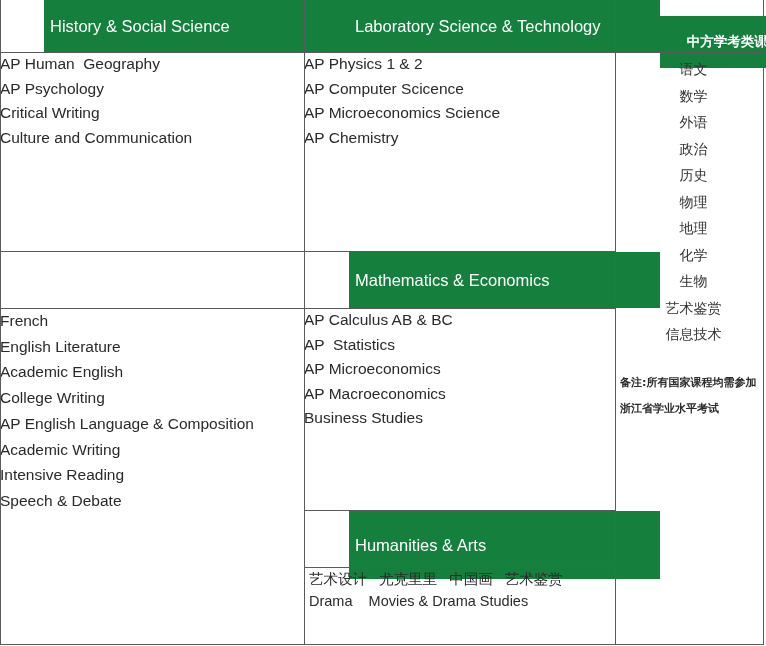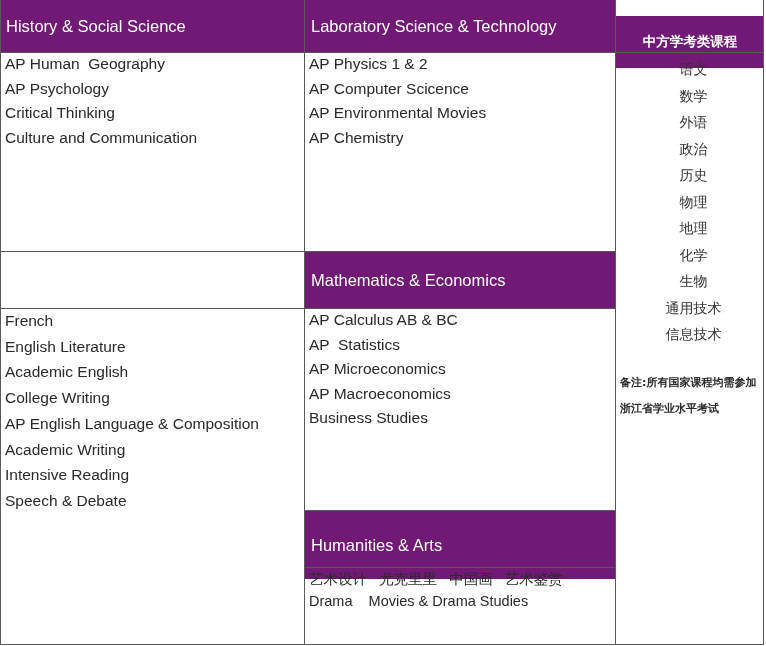--- a/index.html
+++ b/index.html
@@ -1,27 +1,27 @@
 <!DOCTYPE html>
 <html><head>
   <meta charset="utf-8">
   <style>
     html, body { margin: 0; padding: 0; background: #ffffff; }
     body { width: 766px; height: 646px; position: relative; overflow: hidden;
            font-family: "Liberation Sans", "DejaVu Sans", sans-serif; color: #2a2a2a; }
     .grid { position: absolute; left: 0; top: 0; width: 764px; height: 645px; }
     .cell { position: absolute; box-sizing: border-box; }
-    .hdr { background: #701a75; color: #ffffff; font-size: 16.5px; display: flex; align-items: center;
-           padding-left: 6px; box-sizing: border-box; }
+    .hdr { background: #15803d; color: #ffffff; font-size: 16.5px; display: flex; align-items: center;
+           padding-left: 6px; box-sizing: border-box; margin-left: 44px; }
     .hdr.center { justify-content: center; padding-left: 0; font-weight: bold; font-size: 13.5px;
                   font-family: "DejaVu Sans", sans-serif; }
     .vline { position: absolute; width: 1px; background: #5a5a5a; }
     .hline { position: absolute; height: 1px; background: #5a5a5a; }
     .list { list-style: none; margin: 0; padding: 0; position: absolute; }
-    .list li { font-size: 15.5px; line-height: 24.5px; padding-left: 5px; white-space: pre; }
+    .list li { font-size: 15.5px; line-height: 24.5px; white-space: pre; }
     .list.la li { line-height: 25.7px; }
     .cn-list { list-style: none; margin: 4px; padding: 0; position: absolute; left: 616px; width: 147px; top: 52px; }
     .cn-list li { text-align: center; font-size: 14px; line-height: 26.5px; font-family: "DejaVu Sans", sans-serif; color: #333; }
     .note { position: absolute; left: 620px; top: 370px; width: 142px; font-size: 11px; line-height: 26px;
             font-weight: bold; font-family: "DejaVu Sans", sans-serif; color: #2a2a2a; }
     .ha-lines { position: absolute; left: 309px; top: 568px; font-size: 14.5px; line-height: 22px; }
     .ha-lines div { white-space: pre; }
   </style>
 </head>
 <body>
@@ -41,28 +41,28 @@
   <div class="cell hdr" style="left:305px;top:252px;width:311px;height:56px;">
     <span>Mathematics &amp; Economics</span>
   </div>
   <div class="cell hdr" style="left:305px;top:511px;width:311px;height:68px;">
     <span>Humanities &amp; Arts</span>
   </div>
 
   <ul class="list" style="left:0;top:52px;width:305px;">
     <li>AP Human  Geography</li>
     <li>AP Psychology</li>
-    <li>Critical Thinking</li>
+    <li>Critical Writing</li>
     <li>Culture and Communication</li>
   </ul>
 
   <ul class="list" style="left:304px;top:52px;width:311px;">
     <li>AP Physics 1 &amp; 2</li>
     <li>AP Computer Scicence</li>
-    <li>AP Environmental Movies</li>
+    <li>AP Microeconomics Science</li>
     <li>AP Chemistry</li>
   </ul>
 
   <ul class="list la" style="left:0;top:308px;width:305px;">
     <li>French</li>
     <li>English Literature</li>
     <li>Academic English</li>
     <li>College Writing</li>
     <li>AP English Language &amp; Composition</li>
     <li>Academic Writing</li>
@@ -86,21 +86,21 @@
   <ul class="cn-list">
     <li>语文</li>
     <li>数学</li>
     <li>外语</li>
     <li>政治</li>
     <li>历史</li>
     <li>物理</li>
     <li>地理</li>
     <li>化学</li>
     <li>生物</li>
-    <li>通用技术</li>
+    <li>艺术鉴赏</li>
     <li>信息技术</li>
   </ul>
 
   <div class="note">备注:所有国家课程均需参加浙江省学业水平考试</div>
 
   <div class="vline" style="left:0;top:0;height:645px;"></div>
   <div class="vline" style="left:304px;top:0;height:645px;"></div>
   <div class="vline" style="left:615px;top:0;height:645px;"></div>
   <div class="vline" style="left:763px;top:0;height:645px;"></div>
   <div class="hline" style="left:0;top:52px;width:764px;"></div>

